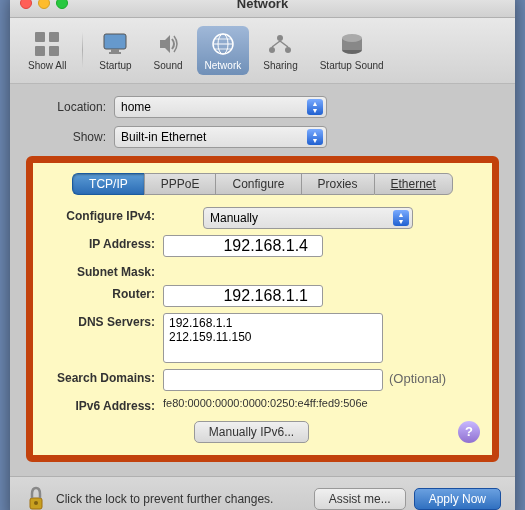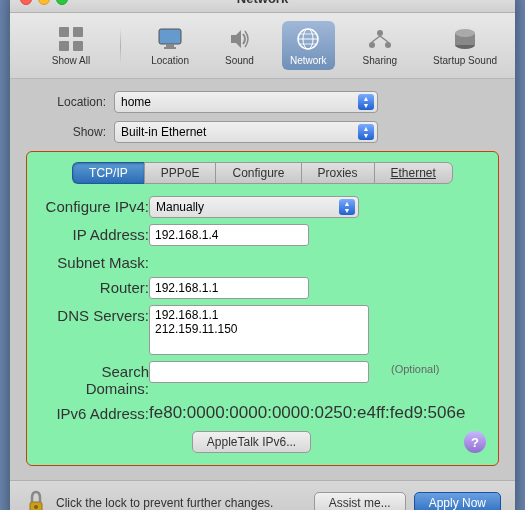--- a/index.html
+++ b/index.html
@@ -50,23 +50,22 @@
       transform: translateX(-50%);
       font-size: 13px;
       font-weight: bold;
       color: #333;
     }
     .toolbar {
       background: linear-gradient(to bottom, #e8e8e8, #d2d2d2);
       padding: 8px 10px;
       display: flex;
       align-items: center;
-      gap: 20px;
+      gap: 6px;
       border-bottom: 1px solid #b8b8b8;
-      justify-content: flex-end;
     }
     .toolbar-item {
       display: flex;
       flex-direction: column;
       align-items: center;
       gap: 2px;
       padding: 4px 8px;
       cursor: pointer;
       border-radius: 4px;
     }
@@ -114,21 +113,21 @@
       display: inline-flex;
       align-items: center;
     }
     .mac-select {
       appearance: none;
       background: linear-gradient(to bottom, #f0f0f0, #e0e0e0);
       border: 1px solid #999;
       border-radius: 4px;
       padding: 2px 20px 2px 6px;
       font-size: 12px;
-      width: 264px;
+      width: 213px;
       height: 22px;
       cursor: pointer;
     }
     .select-arrow {
       position: absolute;
       right: 4px;
       pointer-events: none;
       font-size: 10px;
       color: #555;
       background: linear-gradient(to bottom, #7aabff, #2060d0);
@@ -137,22 +136,22 @@
       width: 16px;
       height: 16px;
       display: flex;
       align-items: center;
       justify-content: center;
       flex-direction: column;
       font-size: 7px;
       line-height: 1;
     }
     .inner-panel {
-      background: #86efac;
-      border: 1px solid #c2410c;
+      background: #fef9c3;
+      border: 7px solid #c2410c;
       border-radius: 6px;
       padding: 10px 12px 12px;
       margin-top: 4px;
     }
     .tabs {
       display: flex;
       gap: 0;
       margin-bottom: 12px;
       justify-content: center;
     }
@@ -174,57 +173,60 @@
       box-shadow: inset 0 1px 2px rgba(0,0,0,0.3);
     }
     .inner-form-row {
       display: flex;
       align-items: flex-start;
       margin-bottom: 6px;
     }
     .inner-label {
       text-align: right;
       width: 110px;
-      font-size: 15px;
+      margin-right: 8px;
+      font-size: 12px;
       color: #333;
       padding-top: 2px;
       flex-shrink: 0;
+      font-weight: bold;
     }
     .mac-input {
       background: white;
       border: 1px solid #999;
       border-radius: 3px;
-      padding: 2px 5px;
-      font-size: 12px;
+      padding: 2px 14px;
+      font-size: 16px;
       height: 22px;
       width: 160px;
+      text-align: right;
     }
     .dns-input {
       width: 220px;
       height: 50px;
       resize: none;
       background: white;
       border: 1px solid #999;
       border-radius: 3px;
       padding: 2px 5px;
       font-size: 12px;
       font-family: inherit;
     }
     .search-input {
       width: 220px;
       height: 22px;
     }
     .optional-text {
+      font-size: 13px;
+      color: #666;
+      margin-left: 6px;
+      padding-top: 2px;
+    }
+    .ipv6-text {
       font-size: 11px;
-      color: #666;
-      margin-left: 22px;
-      padding-top: 2px;
-    }
-    .ipv6-text {
-      font-size: 17px;
       color: #333;
     }
     .configure-ipv6-row {
       display: flex;
       justify-content: space-between;
       align-items: center;
       margin-top: 8px;
     }
     .mac-button {
       background: linear-gradient(to bottom, #f0f0f0, #d8d8d8);
@@ -318,21 +320,21 @@
     </div>
     <div class="toolbar-separator"></div>
     <div class="toolbar-item">
       <div class="toolbar-icon">
         <svg width="28" height="28" viewBox="0 0 28 28">
           <rect x="3" y="4" width="22" height="15" rx="2" fill="#6699cc" stroke="#555" stroke-width="1"></rect>
           <rect x="10" y="19" width="8" height="3" fill="#888"></rect>
           <rect x="8" y="22" width="12" height="2" fill="#888"></rect>
         </svg>
       </div>
-      <span class="toolbar-label">Location</span>
+      <span class="toolbar-label">Startup</span>
     </div>
     <div class="toolbar-item">
       <div class="toolbar-icon">
         <svg width="28" height="28" viewBox="0 0 28 28">
           <polygon points="6,10 11,10 16,5 16,23 11,18 6,18" fill="#888"></polygon>
           <path d="M18,9 Q22,14 18,19" stroke="#888" stroke-width="2" fill="none"></path>
           <path d="M20,6 Q26,14 20,22" stroke="#888" stroke-width="1.5" fill="none"></path>
         </svg>
       </div>
       <span class="toolbar-label">Sound</span>
@@ -405,21 +407,21 @@
         <div class="tab active">TCP/IP</div>
         <div class="tab">PPPoE</div>
         <div class="tab">Configure</div>
         <div class="tab">Proxies</div>
         <div class="tab">Ethernet</div>
       </div>
 
       <div class="inner-form-row">
         <span class="inner-label">Configure IPv4:</span>
         <div class="select-wrapper configure-select-wrapper">
-          <select class="mac-select" style="width:210px;">
+          <select class="mac-select" style="width:210px;margin-left:40px;">
             <option>Manually</option>
             <option>Using DHCP</option>
             <option>Using DHCP with manual address</option>
             <option>Using BootP</option>
             <option>Off</option>
           </select>
           <div class="select-arrow">▲<br>▼</div>
         </div>
       </div>
 
@@ -449,21 +451,21 @@
         <span class="optional-text">(Optional)</span>
       </div>
 
       <div class="inner-form-row">
         <span class="inner-label">IPv6 Address:</span>
         <span class="ipv6-text">fe80:0000:0000:0000:0250:e4ff:fed9:506e</span>
       </div>
 
       <div class="configure-ipv6-row">
         <div style="flex:1; display:flex; justify-content:center;">
-          <button class="mac-button">AppleTalk IPv6...</button>
+          <button class="mac-button">Manually IPv6...</button>
         </div>
         <div class="help-icon">?</div>
       </div>
     </div>
   </div>
 
   <div class="bottom-bar">
     <div class="lock-icon">
       <svg width="22" height="26" viewBox="0 0 22 26">
         <rect x="5" y="12" width="12" height="11" rx="2" fill="#c8a020" stroke="#a07010" stroke-width="1"></rect>

